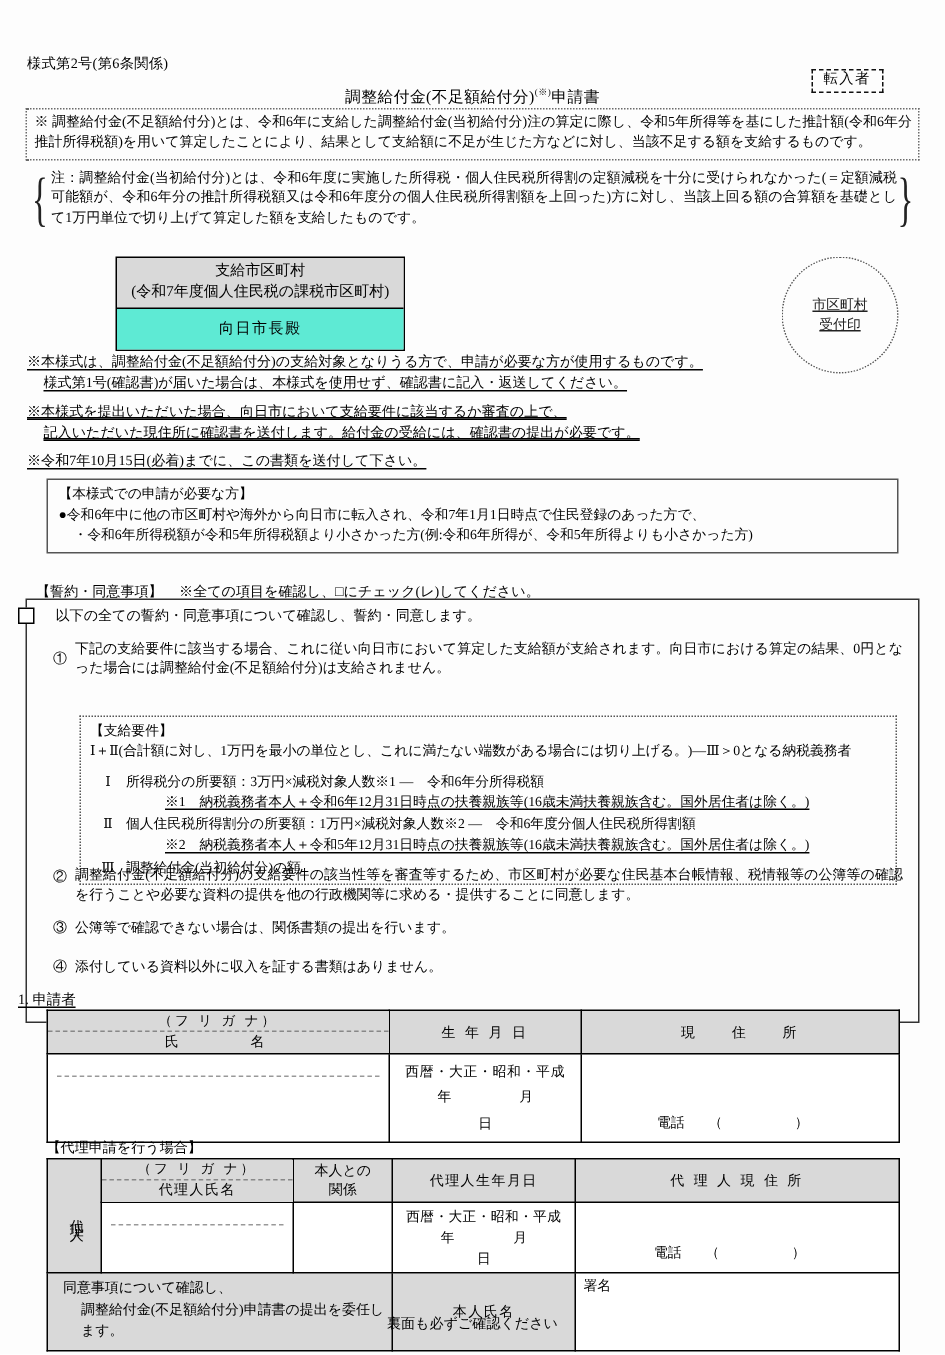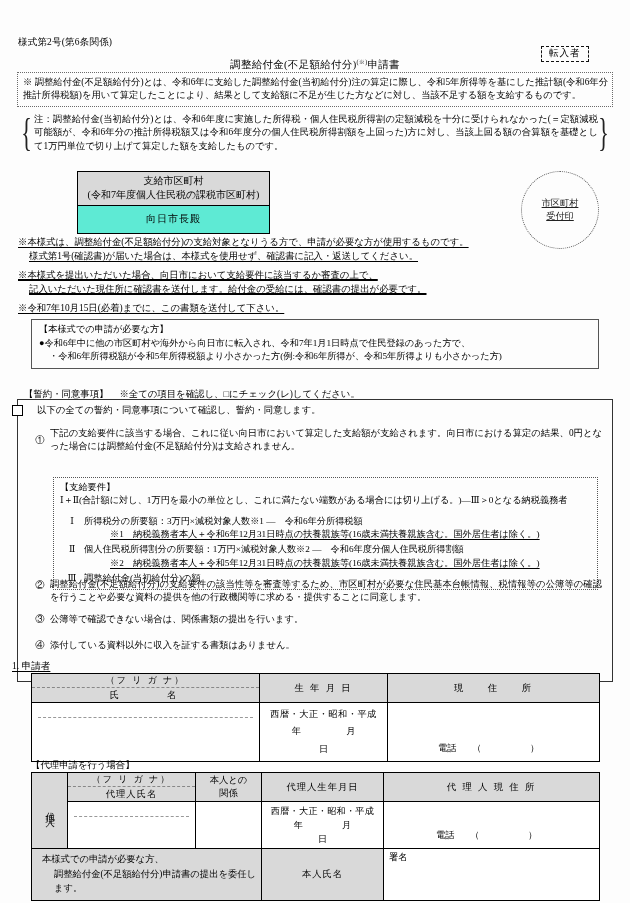--- a/index.html
+++ b/index.html
@@ -537,25 +537,26 @@
         <td class="agent-dob">
           <span class="era2">西暦・大正・昭和・平成</span>
           <span class="ymd2">年　　月　　日</span>
         </td>
         <td class="addr-cell">
           <span class="tel"><span>電話</span><span class="paren">（　　）</span></span>
         </td>
       </tr>
       <tr>
         <td class="hdr deleg-cell" colspan="3" style="height:40px">
-          <span>本様式での申請が必要な方、</span>
+          <span>同意事項について確認し、</span>
           <span class="ln2">調整給付金(不足額給付分)申請書の提出を委任します。</span>
         </td>
         <td class="hdr" style="letter-spacing:1px">本人氏名</td>
         <td class="sign-cell">
           <span class="sig">署名</span>
         </td>
       </tr>
     </tbody>
   </table>
 
+  <div class="footer-note">裏面も必ずご確認ください</div>
 
 </div>
 
 </body></html>

